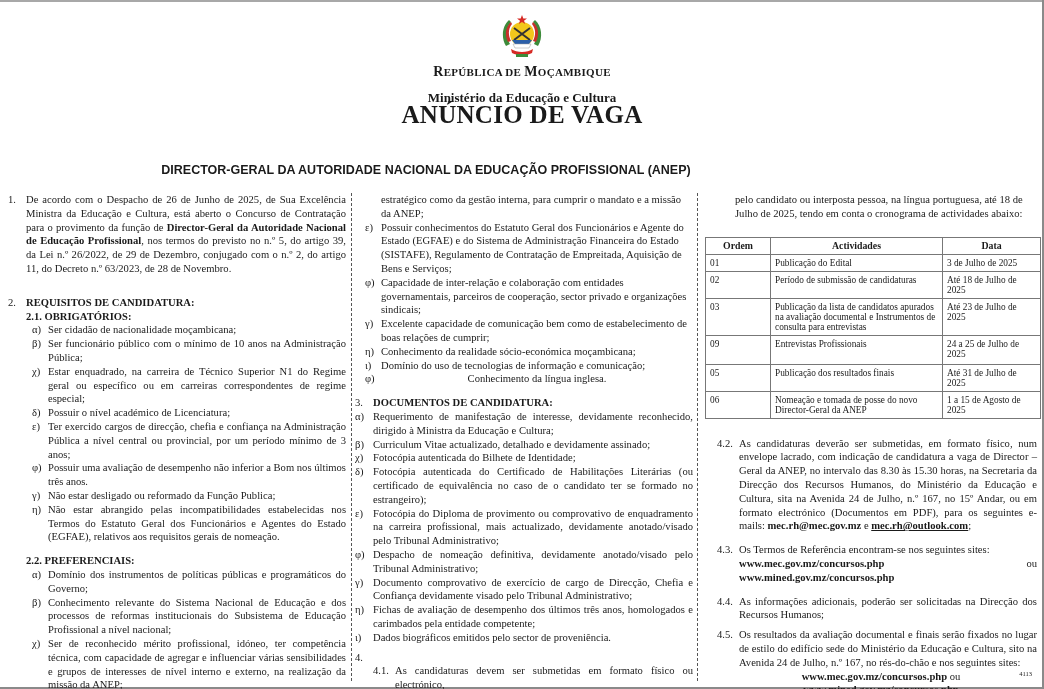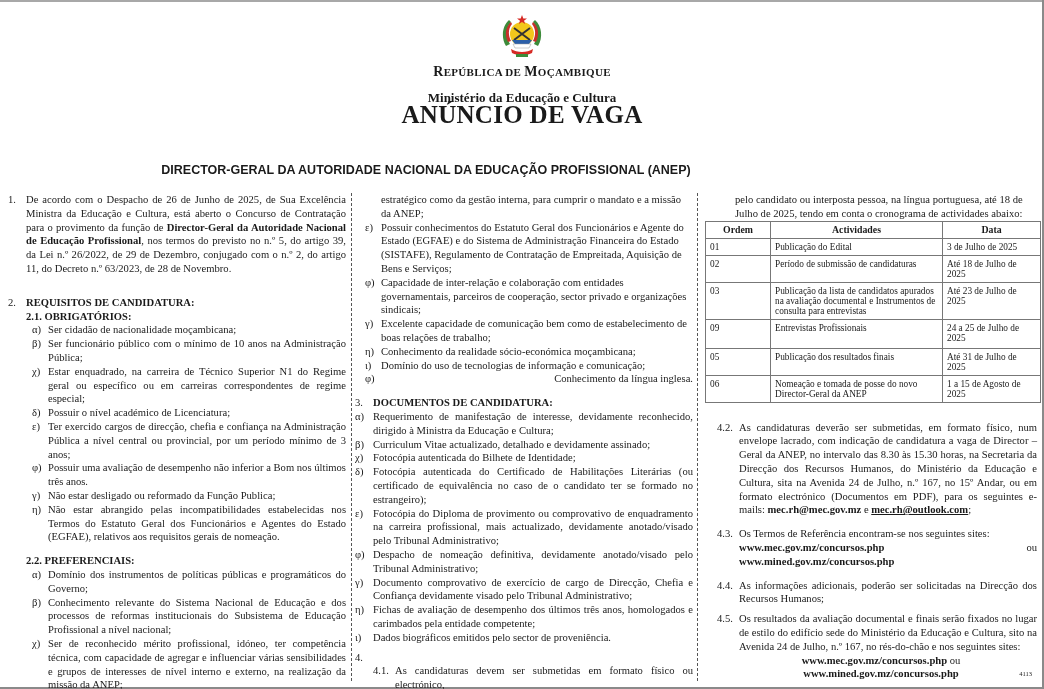--- a/index.html
+++ b/index.html
@@ -41,21 +41,21 @@
   .item .mk { width: 16px; flex-shrink: 0; }
   .item .tx { flex: 1; }
   .gap { height: 10px; }
   .sub-numbered { display: flex; text-align: justify; margin-left: 12px; }
   .sub-numbered .num { width: 22px; flex-shrink: 0; }
   .sub-numbered .body { flex: 1; }
   .bold { font-weight: bold; }
   .url-line { text-align: center; font-weight: bold; }
   .u { text-decoration: underline; }
 
-  table.sched { border-collapse: collapse; width: 336px; margin-top: 0; font-size: 9.3px; line-height: 10px; }
+  table.sched { border-collapse: collapse; width: 336px; margin-top: 16px; font-size: 9.3px; line-height: 10px; }
   table.sched th, table.sched td { border: 1px solid #777; padding: 3px 4px; vertical-align: top; text-align: left; }
   table.sched th { text-align: center; font-weight: bold; font-size: 9.8px; }
   .c-ord { width: 56px; }
   .c-act { width: 163px; }
   .justify-td { text-align: justify; }
   .page-code { position: absolute; right: 12px; bottom: 12px; font-size: 6.5px; font-family: "Liberation Serif", serif; }
 </style>
 </head>
 <body>
 
@@ -160,33 +160,33 @@
     <div class="item">
         <span class="mk">ε)</span>
         <span class="tx" style="text-align:left">Possuir conhecimentos do Estatuto Geral dos Funcionários e Agente do Estado (EGFAE) e do Sistema de Administração Financeira do Estado (SISTAFE), Regulamento de Contratação de Empreitada, Aquisição de Bens e Serviços;</span>
       </div>
     <div class="item">
         <span class="mk">φ)</span>
         <span class="tx" style="text-align:left">Capacidade de inter-relação e colaboração com entidades governamentais, parceiros de cooperação, sector privado e organizações sindicais;</span>
       </div>
     <div class="item">
         <span class="mk">γ)</span>
-        <span class="tx" style="text-align:left">Excelente capacidade de comunicação bem como de estabelecimento de boas relações de trabalho;</span>
+        <span class="tx" style="text-align:left">Excelente capacidade de comunicação bem como de estabelecimento de boas relações de cumprir;</span>
       </div>
     <div class="item">
         <span class="mk">η)</span>
         <span class="tx" style="text-align:left">Conhecimento da realidade sócio-económica moçambicana;</span>
       </div>
     <div class="item">
         <span class="mk">ι)</span>
         <span class="tx" style="text-align:left">Domínio do uso de tecnologias de informação e comunicação;</span>
       </div>
     <div class="item">
         <span class="mk">φ)</span>
-        <span class="tx" style="text-align:right">Conhecimento da língua inglesa.</span>
+        <span class="tx" style="text-align:center">Conhecimento da língua inglesa.</span>
       </div>
   </div>
   <div class="section-head">
     <span class="num">3.</span>
     <span>DOCUMENTOS DE CANDIDATURA:</span>
   </div>
   <div class="list" style="margin-left:0;">
     <div class="item">
         <span class="mk" style="width:18px">α)</span>
         <span class="tx">Requerimento de manifestação de interesse, devidamente reconhecido, dirigido à Ministra da Educação e Cultura;</span>

